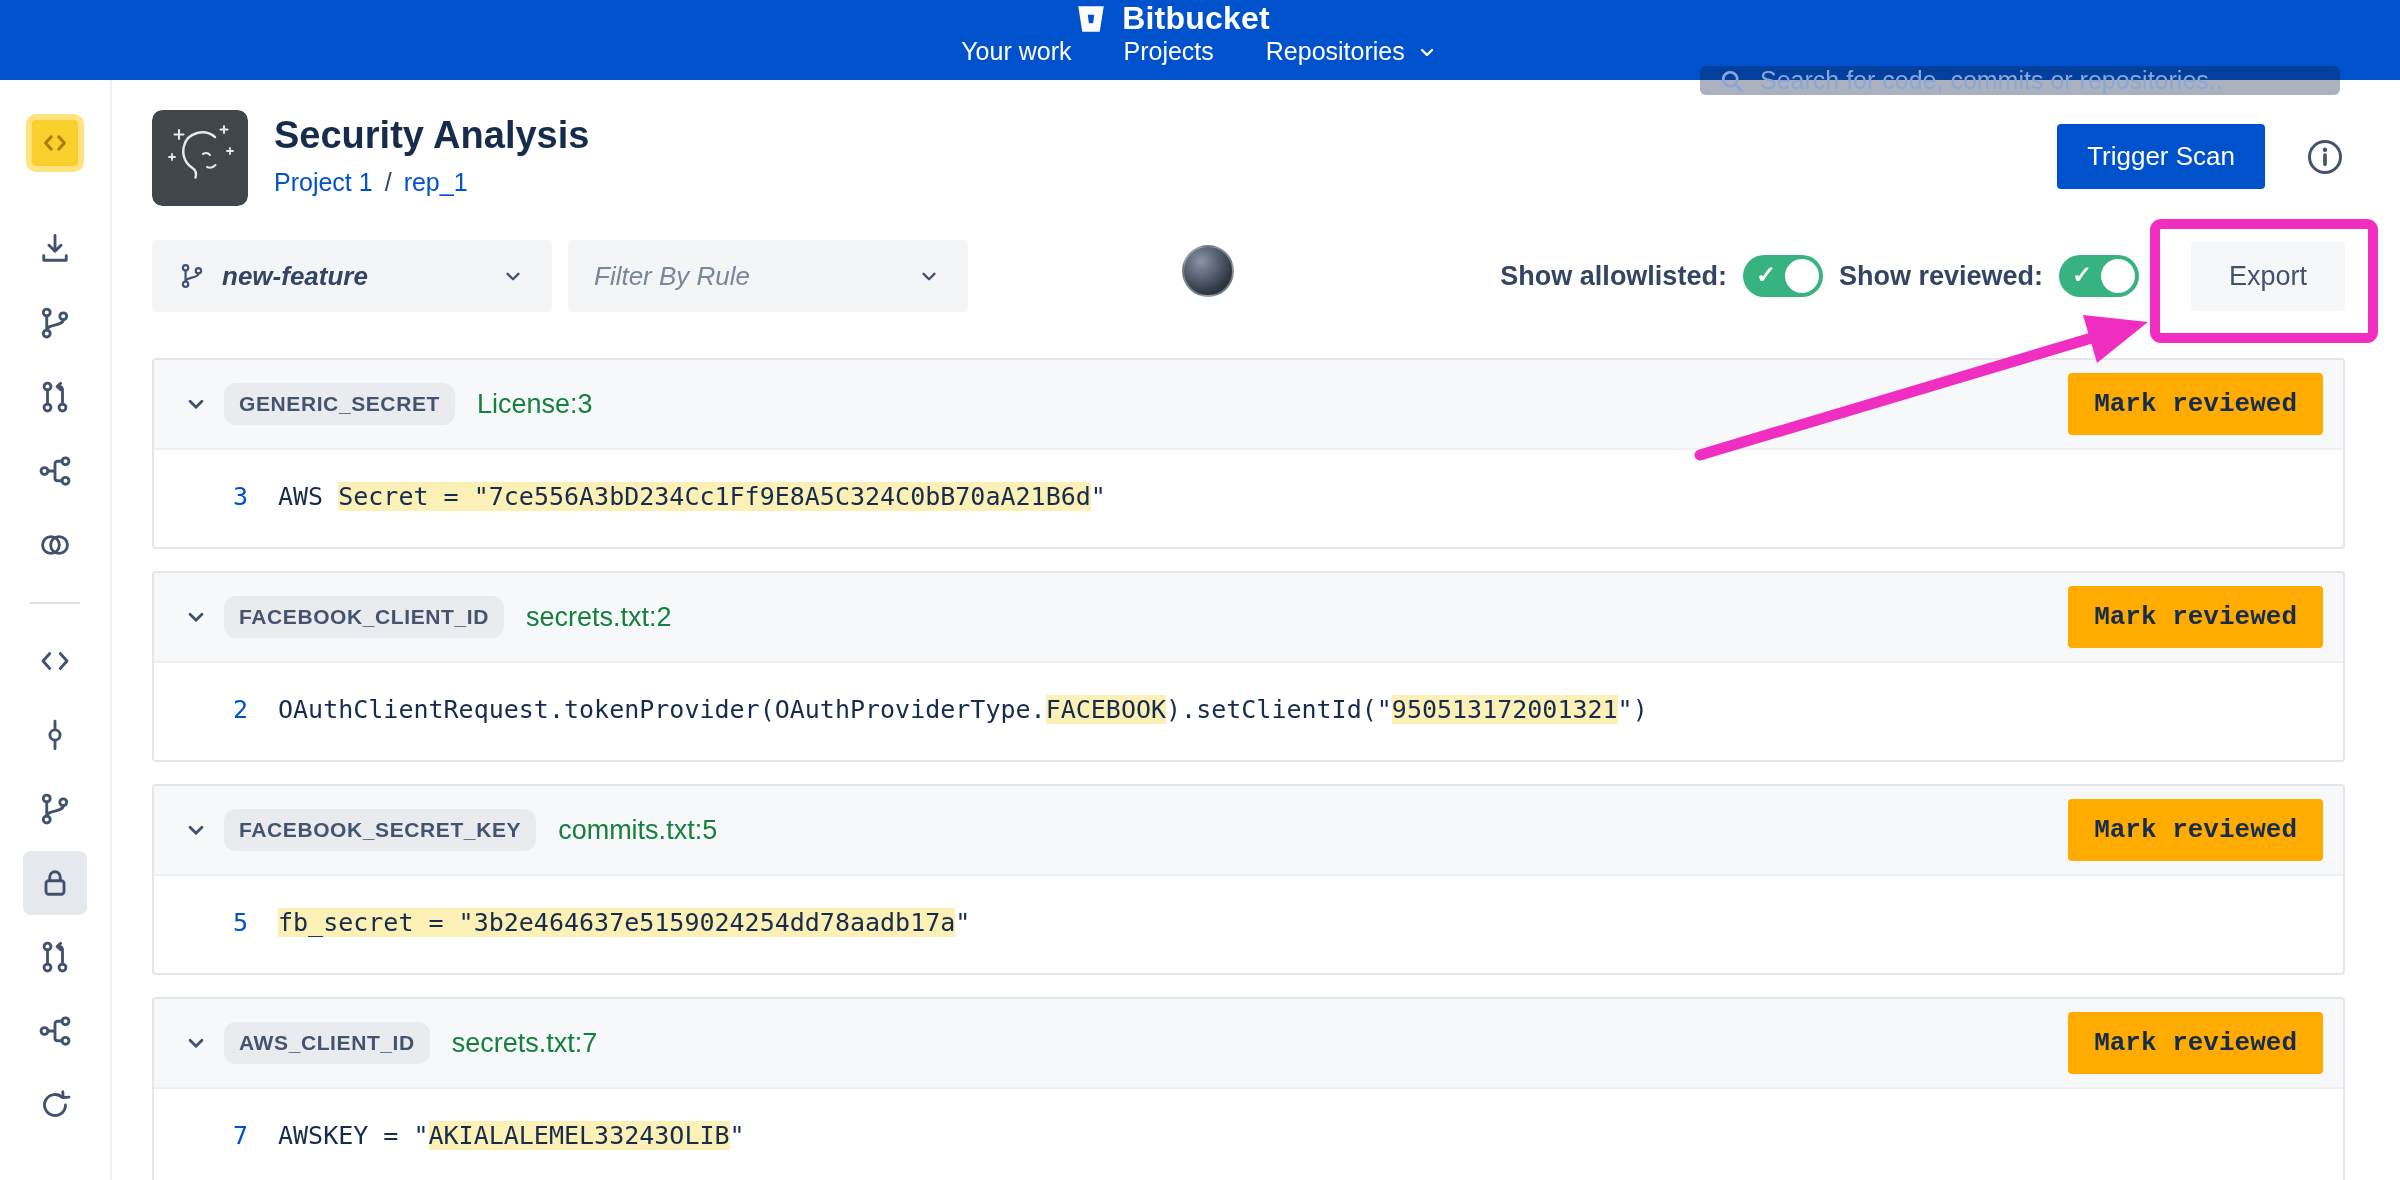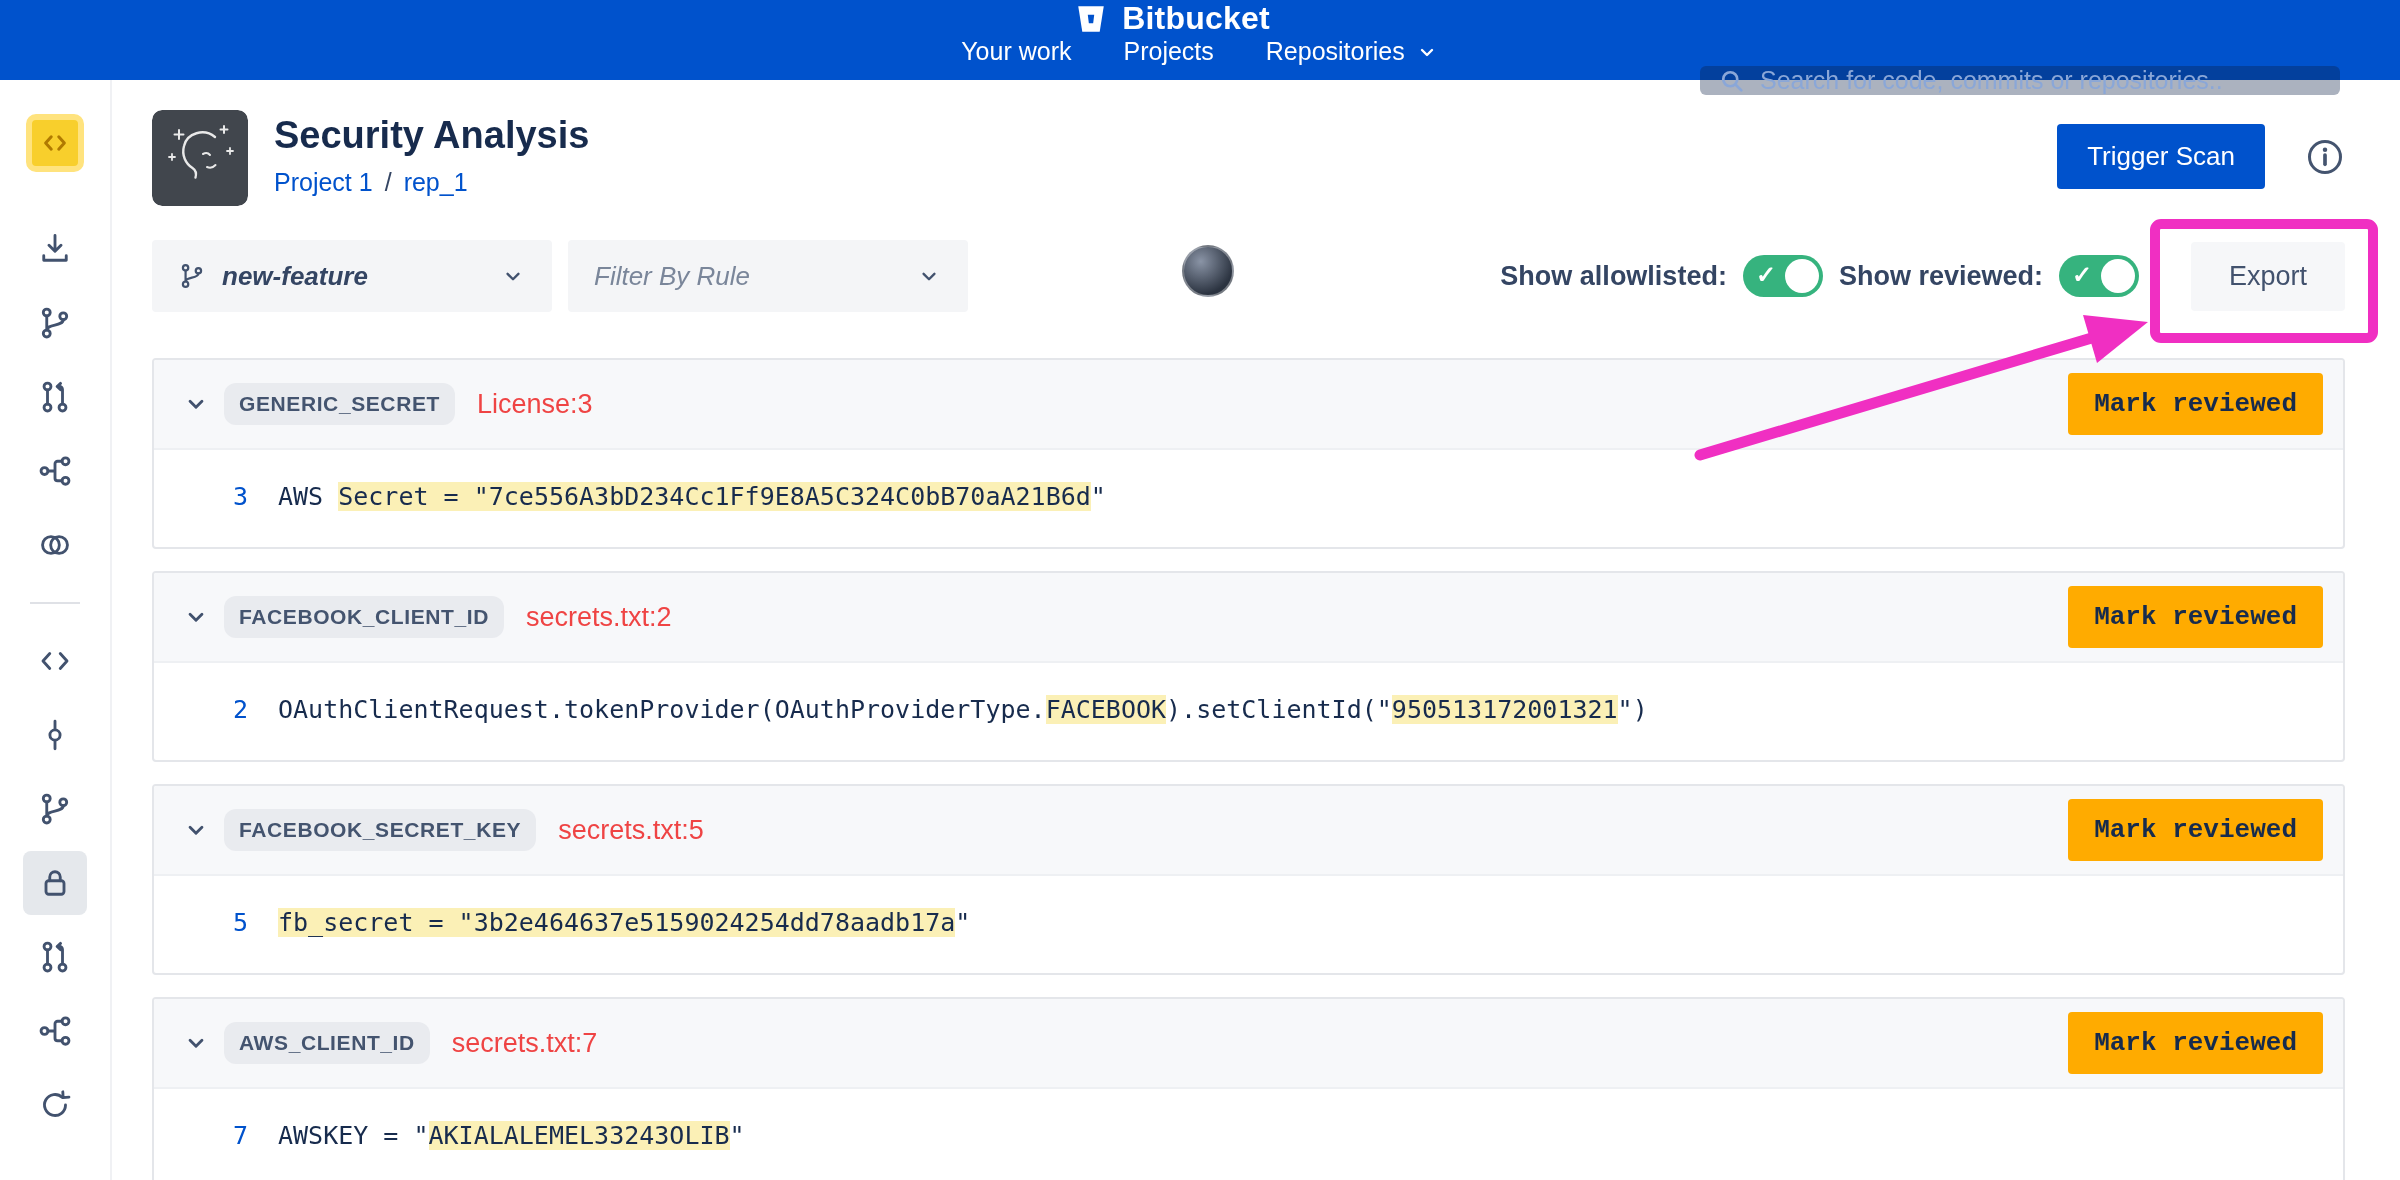--- a/index.html
+++ b/index.html
@@ -54,21 +54,21 @@
   .toggle .check { position:absolute; left:13px; top:50%; transform:translateY(-52%); color:#fff; font-size:24px; font-weight:700; }
   .toggle .knob { position:absolute; right:4px; top:4px; width:34px; height:34px; border-radius:50%; background:#fff; }
   .btn-export { margin-left:36px; background:#F6F7F9; color:#42526E; font-size:27px; border:none; border-radius:4px; padding:19px 38px; cursor:pointer; font-family:"Liberation Sans", sans-serif; }
 
   
   .findings { margin-top:46px; display:flex; flex-direction:column; gap:22px; }
   .card { border:2px solid #E4E6EA; border-radius:4px; background:#fff; overflow:hidden; }
   .card-head { display:flex; align-items:center; height:90px; padding:0 20px; background:#F7F8FA; border-bottom:2px solid #EEF0F3; }
   .chev-btn { width:44px; height:44px; display:flex; align-items:center; justify-content:center; color:#42526E; cursor:pointer; flex:none; }
   .rule-badge { background:#E9EBEF; color:#44546F; font-size:21px; font-weight:700; letter-spacing:.6px; padding:9px 15px; border-radius:12px; margin-left:6px; white-space:nowrap; }
-  .location { font-size:27px; color:#ef4444; margin-left:22px; white-space:nowrap; }
+  .location { font-size:27px; color:#15803d; margin-left:22px; white-space:nowrap; }
   .btn-review { margin-left:auto; background:#FFAB00; color:#172B4D; font-size:26px; font-weight:600; border:none; border-radius:4px; padding:16px 26px; cursor:pointer; font-family:Liberation Mono, monospace; white-space:nowrap; }
   .card-body { display:flex; align-items:flex-start; padding:32px 22px 36px; font-family:"DejaVu Sans Mono", monospace; font-size:25px; color:#172B4D; }
   .line-no { color:#0052CC; margin-left:30px; width:42px; text-align:right; flex:none; }
   .code { margin-left:30px; white-space:pre; }
   .code .hl { background:#FBF0B6; }
 
   
   .annotation { position:absolute; left:0; top:0; width:2400px; height:1180px; z-index:60; pointer-events:none; }
 </style>
 </head>
@@ -326,21 +326,21 @@
     </section>
 
     <section class="card">
       <div class="card-head">
         <span class="chev-btn">
             <svg width="26" height="26" viewBox="0 0 24 24">
               <path d="M6.5 9.5l5.5 5.5 5.5-5.5" stroke="currentColor" stroke-width="2.6" fill="none" stroke-linecap="round" stroke-linejoin="round"></path>
             </svg>
           </span>
         <span class="rule-badge">FACEBOOK_SECRET_KEY</span>
-        <span class="location">secrets.txt:5</span>
+        <span class="location">commits.txt:5</span>
         <button class="btn-review">Mark reviewed</button>
       </div>
       <div class="card-body">
         <span class="line-no">5</span>
         <span class="code"><span class="hl">fb_secret = "3b2e464637e5159024254dd78aadb17a</span><span>"</span></span>
       </div>
     </section>
 
     <section class="card">
       <div class="card-head">

